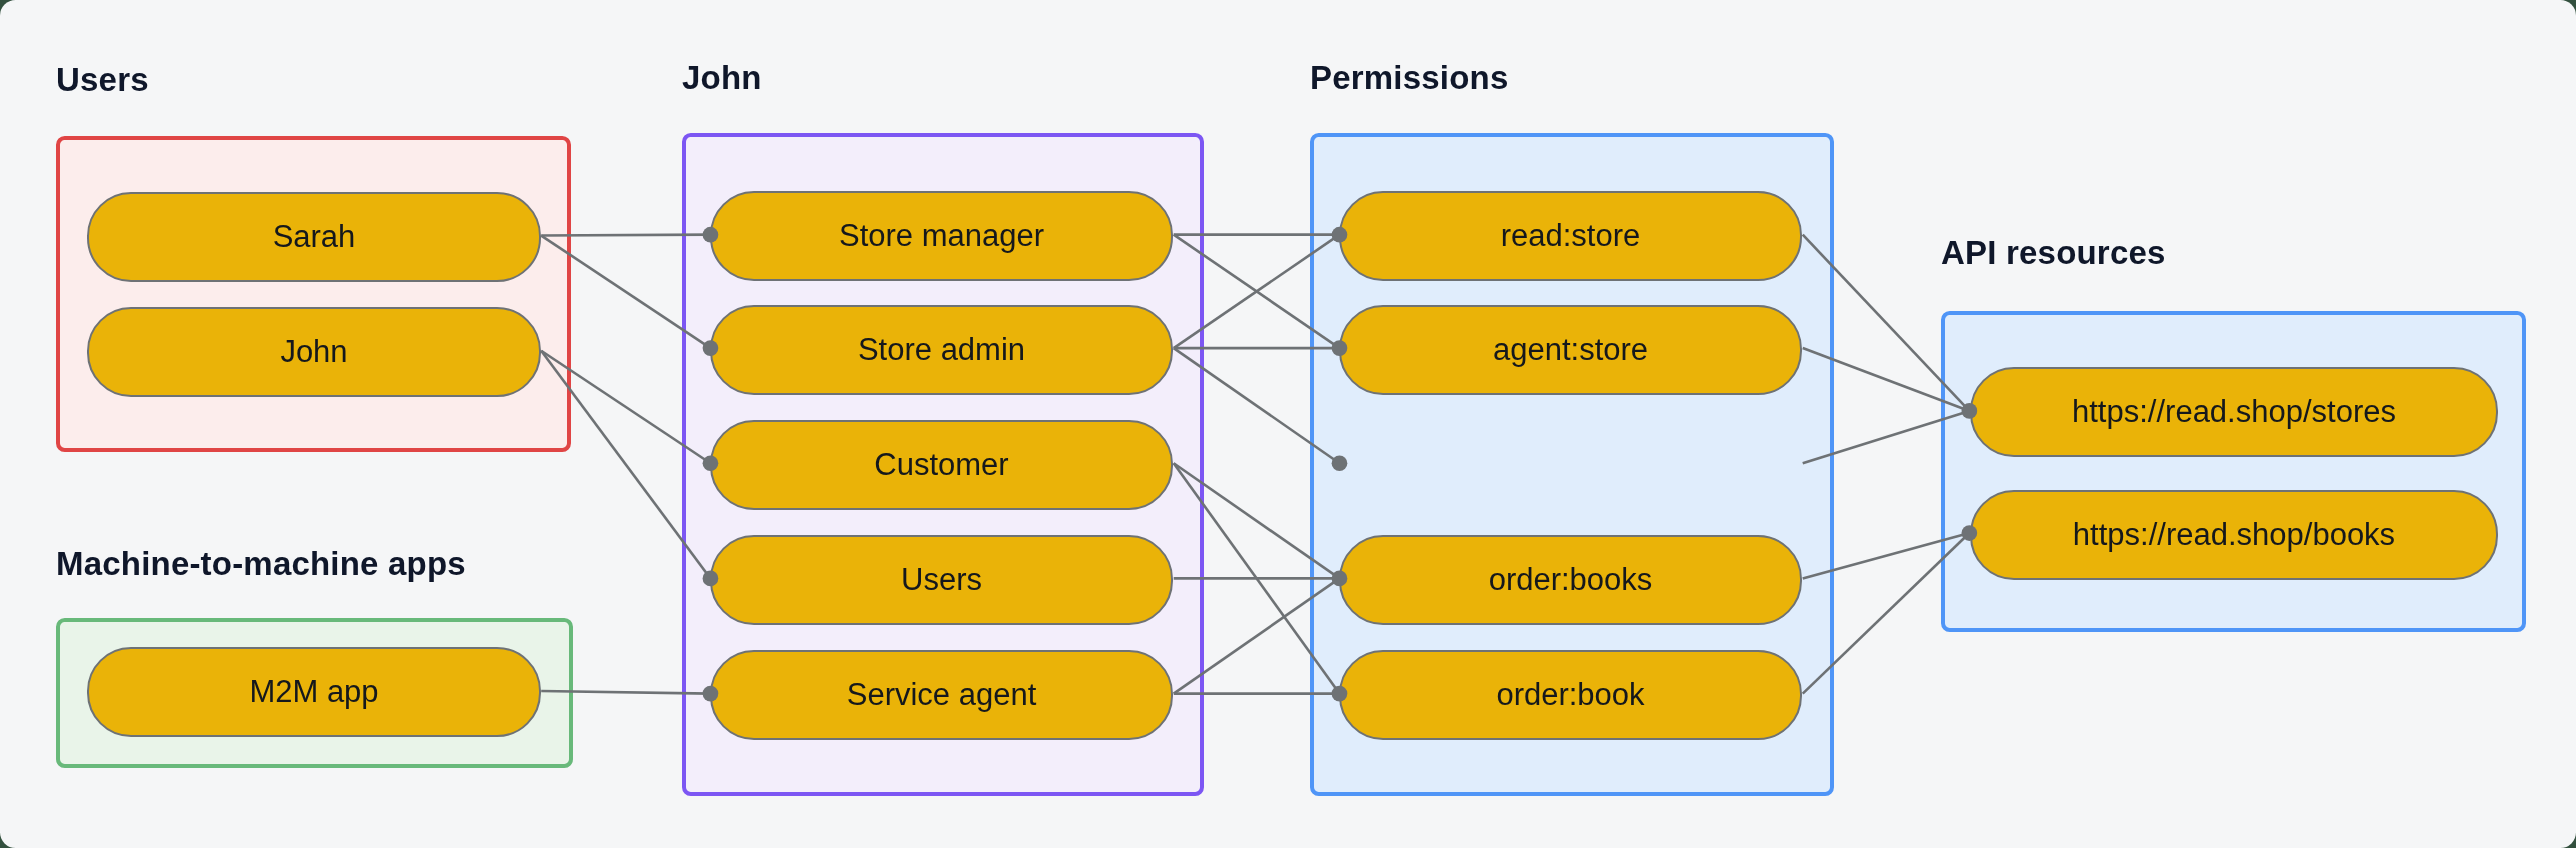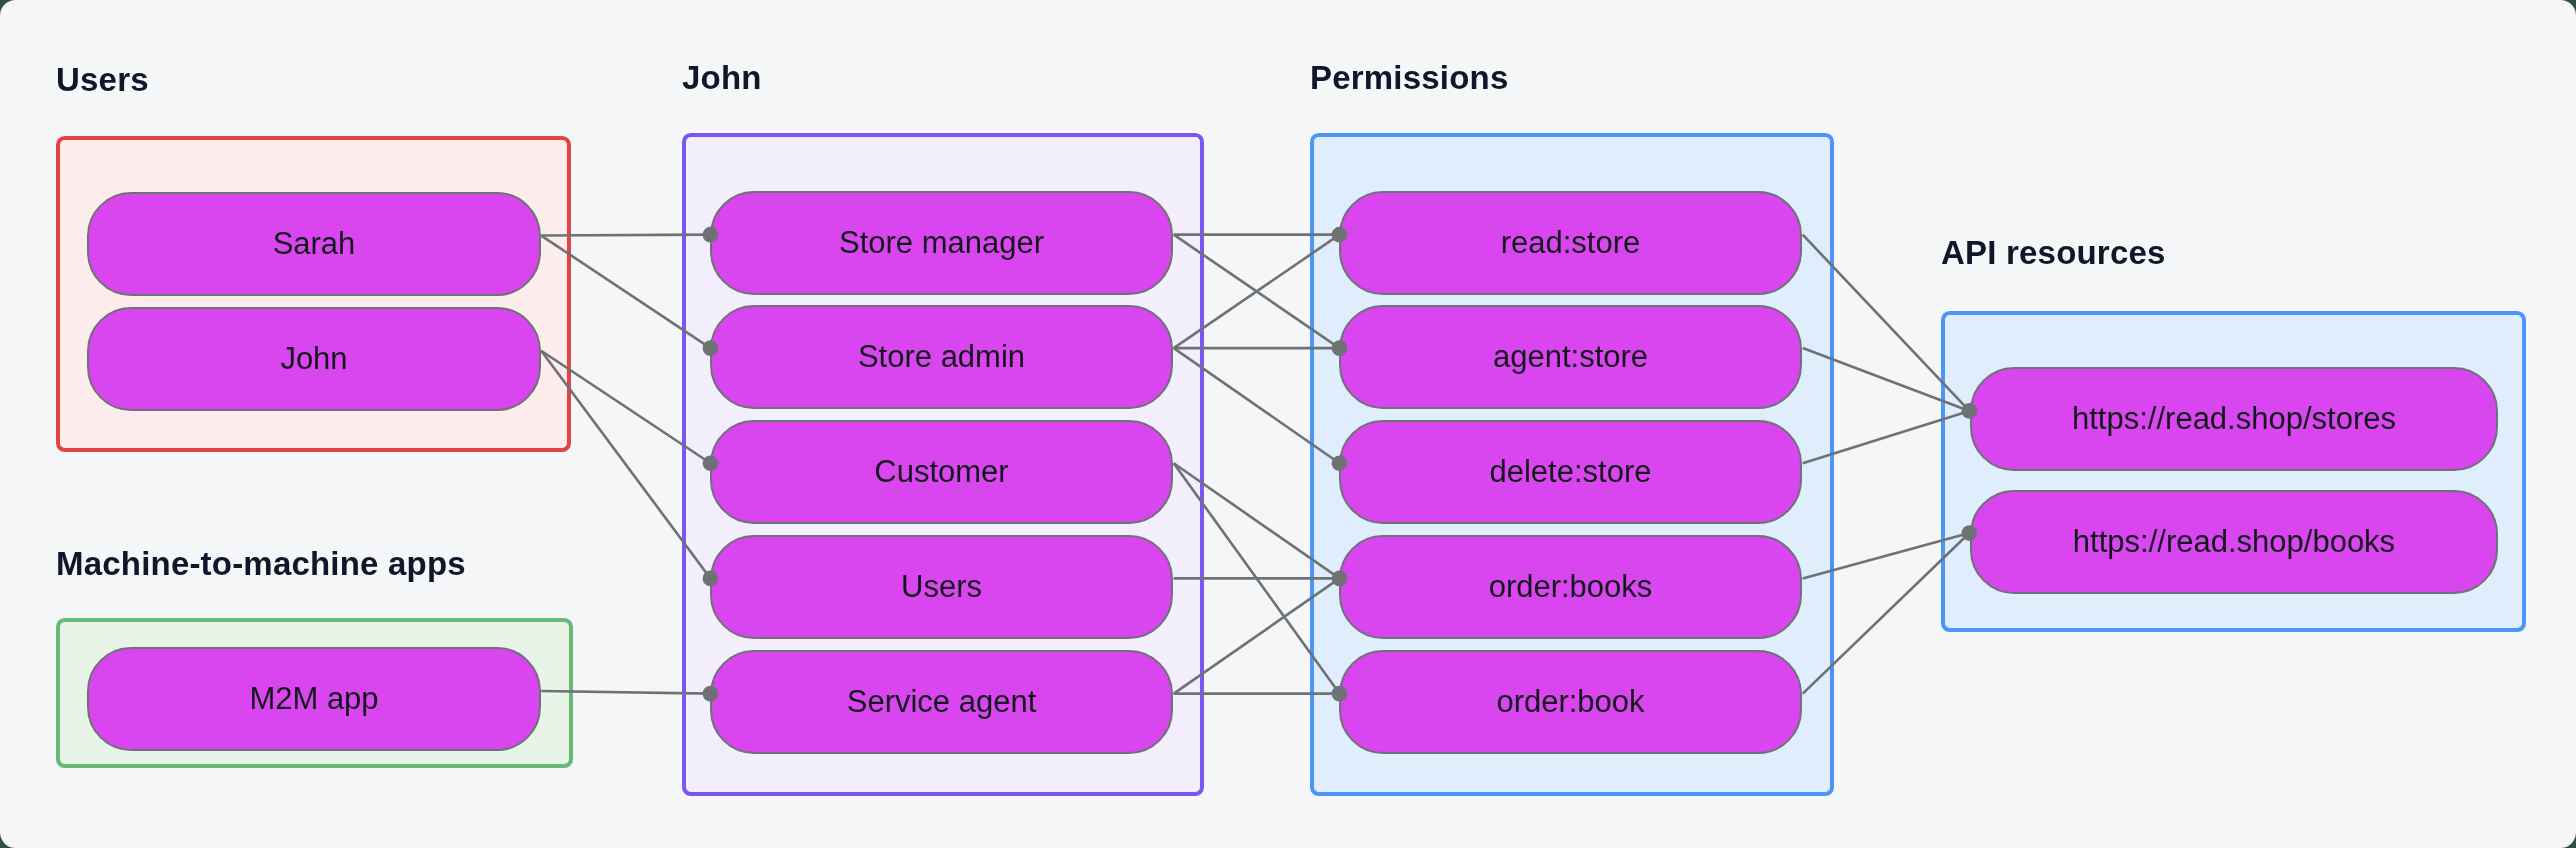--- a/index.html
+++ b/index.html
@@ -23,22 +23,22 @@
     font-size:33px;
     font-weight:700;
     color:#0f172a;
     letter-spacing:0.2px;
     z-index:2;
     white-space:nowrap;
   }
   .node{
     position:absolute;
     box-sizing:border-box;
-    height:104px;
-    background:#d946ef;
+    height:90px;
+    background:#eab308;
     border:2.6px solid #6e7275;
     border-radius:44px;
     display:flex;
     align-items:center;
     justify-content:center;
     font-size:31px;
     font-weight:400;
     color:#15181c;
     z-index:3;
     white-space:nowrap;
@@ -73,21 +73,20 @@
   <div class="node" style="left:87px;top:647px;width:454px">M2M app</div>
 
   <div class="node" style="left:710px;top:191px;width:463px">Store manager</div>
   <div class="node" style="left:710px;top:305px;width:463px">Store admin</div>
   <div class="node" style="left:710px;top:420px;width:463px">Customer</div>
   <div class="node" style="left:710px;top:535px;width:463px">Users</div>
   <div class="node" style="left:710px;top:650px;width:463px">Service agent</div>
 
   <div class="node" style="left:1339px;top:191px;width:463px">read:store</div>
   <div class="node" style="left:1339px;top:305px;width:463px">agent:store</div>
-  <div class="node" style="left:1339px;top:420px;width:463px">delete:store</div>
   <div class="node" style="left:1339px;top:535px;width:463px">order:books</div>
   <div class="node" style="left:1970px;top:367px;width:528px">https://read.shop/stores</div>
 
   <div class="node" style="left:1339px;top:650px;width:463px">order:book</div>
   <div class="node" style="left:1970px;top:490px;width:528px">https://read.shop/books</div>
 
   <svg id="edge-layer" width="2576" height="848" viewBox="0 0 2952 972">
       <line x1="620" y1="270" x2="814" y2="269" stroke="#6e7275" stroke-width="3"></line>
       <line x1="620" y1="270" x2="814" y2="399" stroke="#6e7275" stroke-width="3"></line>
       <line x1="620" y1="402" x2="814" y2="531" stroke="#6e7275" stroke-width="3"></line>

